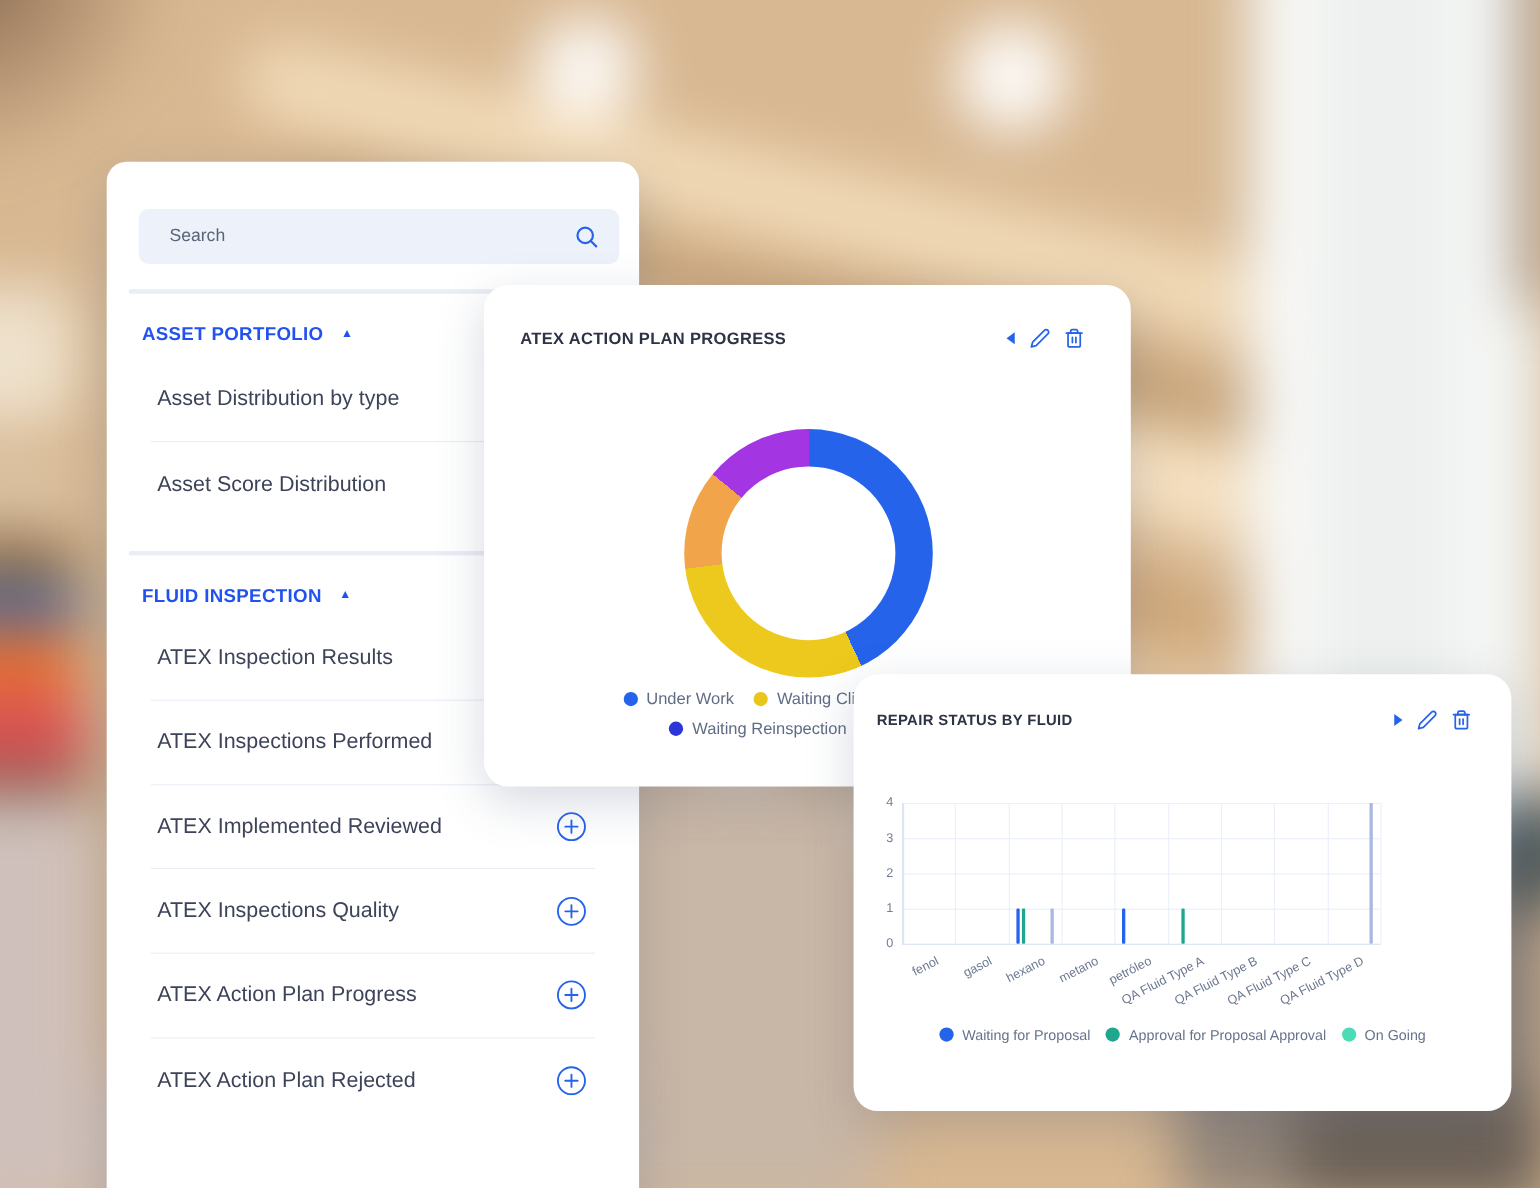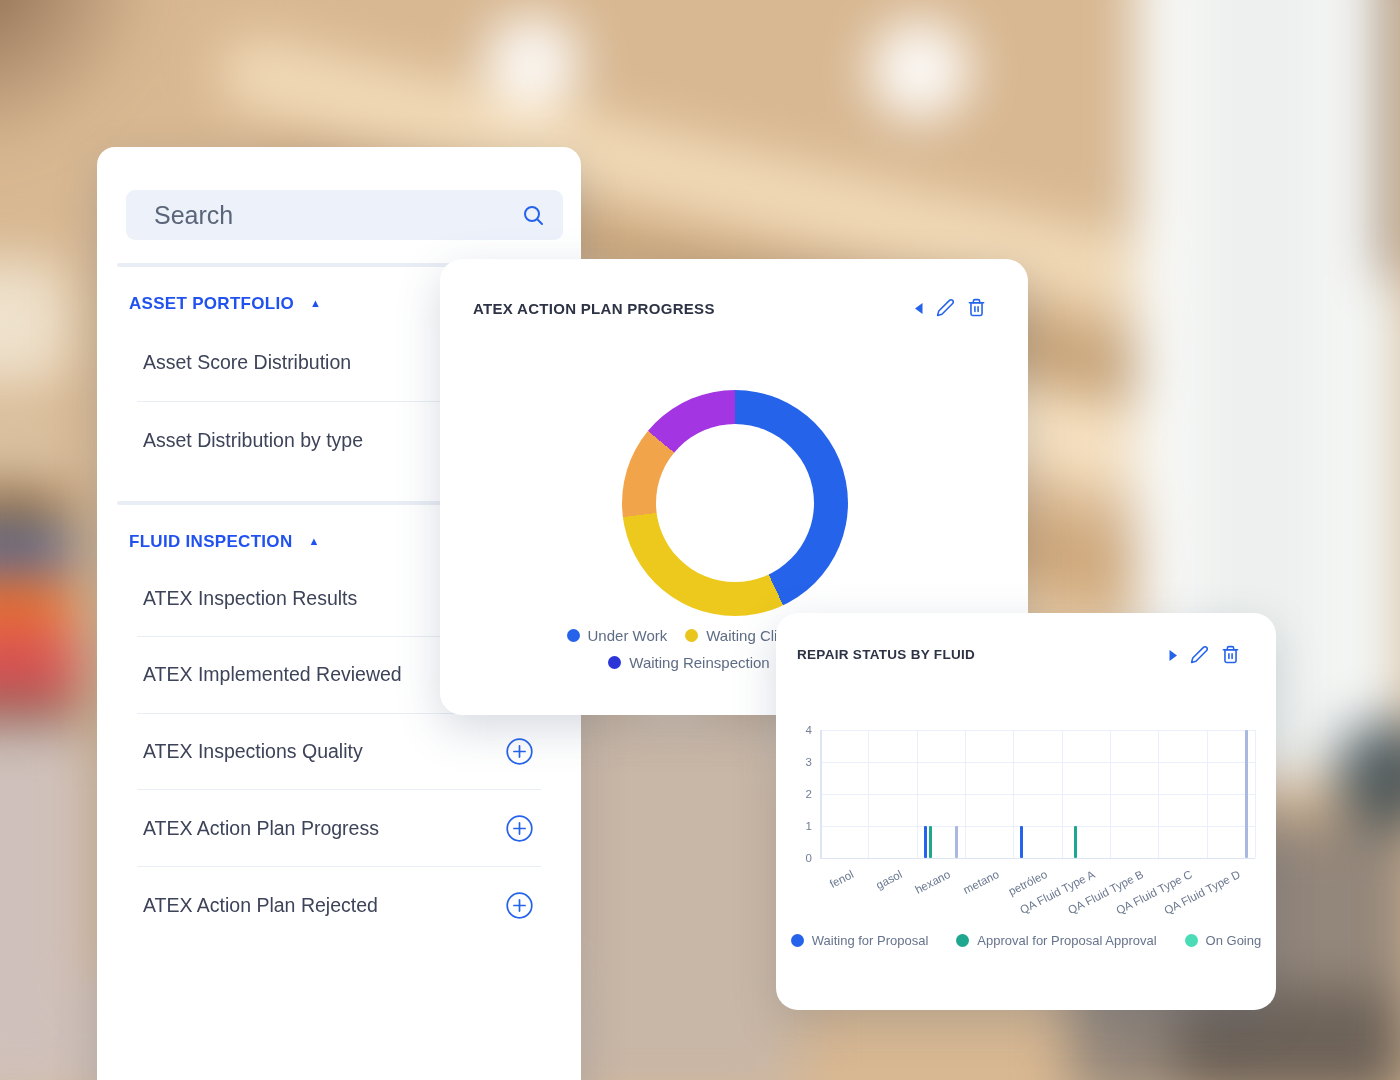--- a/index.html
+++ b/index.html
@@ -40,26 +40,26 @@
   .floor1 { left:140px;  top:1040px; width:560px; height:120px; background:#cdbdb2; }
   .floor2 { left:610px;  top:760px;  width:250px; height:400px; background:#c8b6a6; }
   .couch1 { left:1130px; top:880px;  width:340px; height:280px; background:#93867a; }
   .couch2 { left:1235px; top:1050px; width:230px; height:110px; background:#6d6258; }
   .couch3 { left:1395px; top:780px;  width:110px; height:110px; border-radius:50%; background:rgba(55,70,78,.85); }
 
   
   .card { position:absolute; background:#fff; box-shadow:0 14px 44px rgba(70,85,120,.22); }
   .sidebar    { left:97px;  top:147px; width:484px; height:1000px; border-radius:18px; z-index:2; }
   .donut-card { left:440px; top:259px; width:588px; height:456px;  border-radius:22px; z-index:3; }
-  .bar-card   { left:776px; top:613px; width:500px; height:397px;  border-radius:22px; z-index:4; }
+  .bar-card   { left:776px; top:613px; width:598px; height:397px;  border-radius:22px; z-index:4; }
 
   
   .search-box { position:relative; margin:43px 18px 0 29px; width:437px; height:50px; }
   .search-box input { width:100%; height:100%; border:none; outline:none; background:#edf1fa; border-radius:9px;
-    font-family:"Liberation Sans",sans-serif; font-size:25px; color:#3c4257; padding:0 48px 0 28px; }
+    font-family:"Liberation Sans",sans-serif; font-size:16px; color:#3c4257; padding:0 48px 0 28px; }
   .search-box input::placeholder { color:#5a6579; opacity:1; }
   .search-box .mag { position:absolute; right:18px; top:14px; }
   .sec-divider { height:4px; background:#e9edf5; border-radius:2px; margin:23px 0 0 20px; }
   .sec-header { display:flex; align-items:center; gap:16px; margin:28px 0 0 32px; line-height:17px; }
   .sec-title { color:#2152f0; font-size:17px; font-weight:bold; letter-spacing:.3px; }
   .caret { color:#2152f0; font-size:11px; line-height:11px; }
   .item-list { margin:13px 40px 0 40px; }
   .item-list.atex { margin-top:10px; }
   .item-row { height:76.7px; display:flex; align-items:center; justify-content:space-between;
     padding:0 8px 0 6px; }
@@ -142,34 +142,37 @@
     </span>
   </div>
   <div id="sidebar-sections">
       <div class="sec-divider"></div>
       <div class="sec-header">
         <span class="sec-title">ASSET PORTFOLIO</span>
         <span class="caret">▲</span>
       </div>
       <div class="item-list">
         <div class="item-row">
+          <span class="item-label">Asset Distribution by type</span>
+        </div>
+        <div class="item-row">
           <span class="item-label">Asset Score Distribution</span>
-        </div>
-        <div class="item-row">
-          <span class="item-label">Asset Distribution by type</span>
         </div>
       </div>
       <div class="sec-divider"></div>
       <div class="sec-header">
         <span class="sec-title">FLUID INSPECTION</span>
         <span class="caret">▲</span>
       </div>
       <div class="item-list atex">
         <div class="item-row">
           <span class="item-label">ATEX Inspection Results</span>
+        </div>
+        <div class="item-row">
+          <span class="item-label">ATEX Inspections Performed</span>
         </div>
         <div class="item-row">
           <span class="item-label">ATEX Implemented Reviewed</span>
           <span class="plus"><svg width="27" height="27" viewBox="0 0 27 27">
               <circle cx="13.5" cy="13.5" r="12.3" fill="none" stroke="#2563eb" stroke-width="1.7"></circle>
               <path d="M13.5 7.9v11.2M7.9 13.5h11.2" stroke="#2563eb" stroke-width="1.7" stroke-linecap="round"></path>
             </svg></span>
         </div>
         <div class="item-row">
           <span class="item-label">ATEX Inspections Quality</span>
@@ -304,21 +307,21 @@
       <span class="xlabel" style="top: 138px; right: 115.033px;">QA Fluid Type B</span>
       <span class="xlabel" style="top: 138px; right: 66.7px;">QA Fluid Type C</span>
       <span class="xlabel" style="top: 138px; right: 18.3667px;">QA Fluid Type D</span>
       <div class="bar" style="left: 103.59px; height: 32px; bottom: 0px; background: rgb(37, 99, 235);"></div>
       <div class="bar" style="left: 200.257px; height: 32px; bottom: 0px; background: rgb(37, 99, 235);"></div>
       <div class="bar" style="left: 108.838px; height: 32px; bottom: 0px; background: rgb(31, 166, 143);"></div>
       <div class="bar" style="left: 253.838px; height: 32px; bottom: 0px; background: rgb(31, 166, 143);"></div>
       <div class="bar" style="left: 135.076px; height: 32px; bottom: 0px; background: rgb(170, 183, 224);"></div>
       <div class="bar" style="left: 425.076px; height: 128px; bottom: 0px; background: rgb(170, 183, 224);"></div>
     </div>
-  <div class="legend-row" id="bar-legend-1" style="top:320px; gap:28px;justify-content:center;">
+  <div class="legend-row" id="bar-legend-1" style="top:320px; gap:14px;justify-content:center;">
       <span class="legend-item">
         <span class="legend-dot" style="background: rgb(37, 99, 235);"></span>
         <span class="lg-label">Waiting for Proposal</span>
       </span>
       <span class="legend-item">
         <span class="legend-dot" style="background: rgb(31, 166, 143);"></span>
         <span class="lg-label">Approval for Proposal Approval</span>
       </span>
       <span class="legend-item">
         <span class="legend-dot" style="background: rgb(76, 220, 181);"></span>

